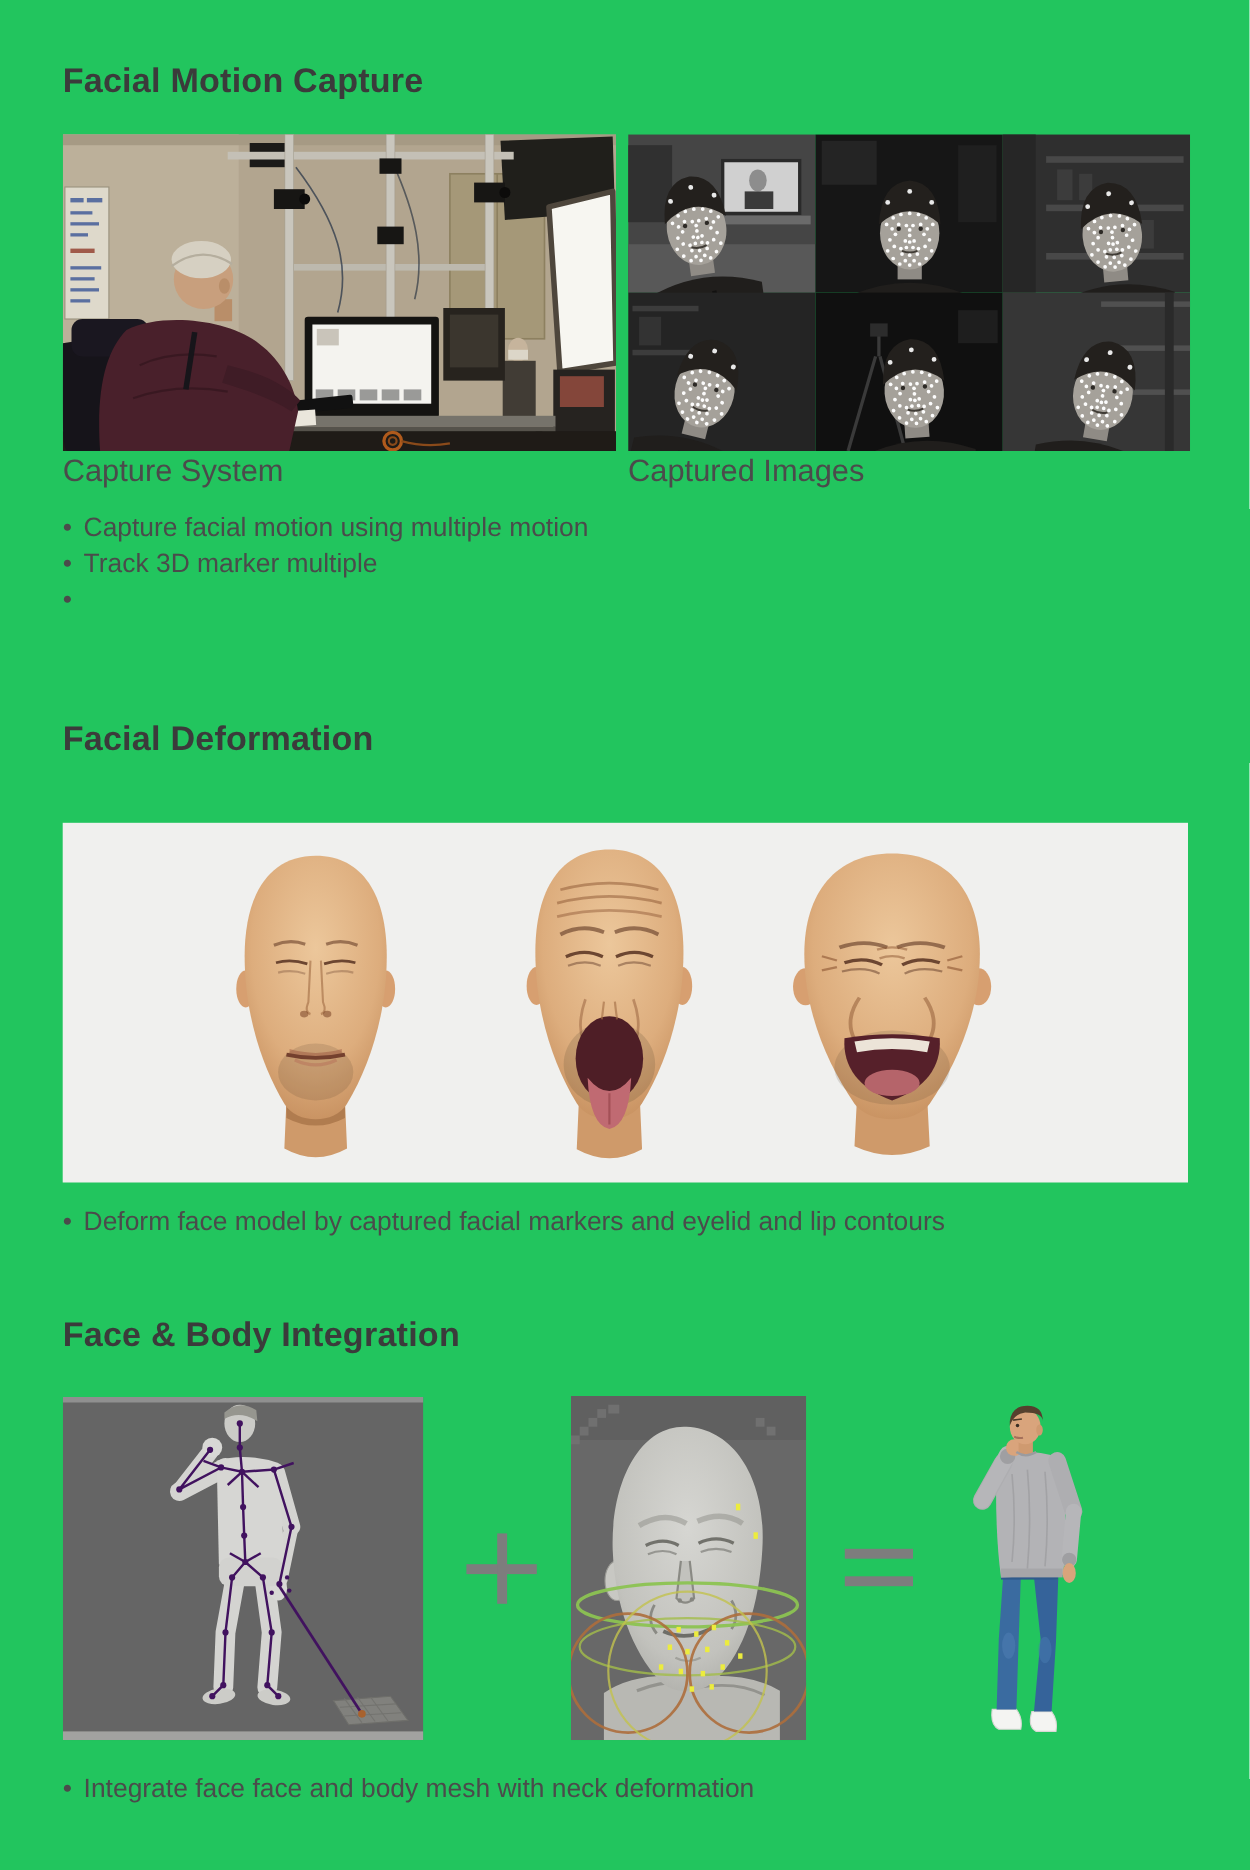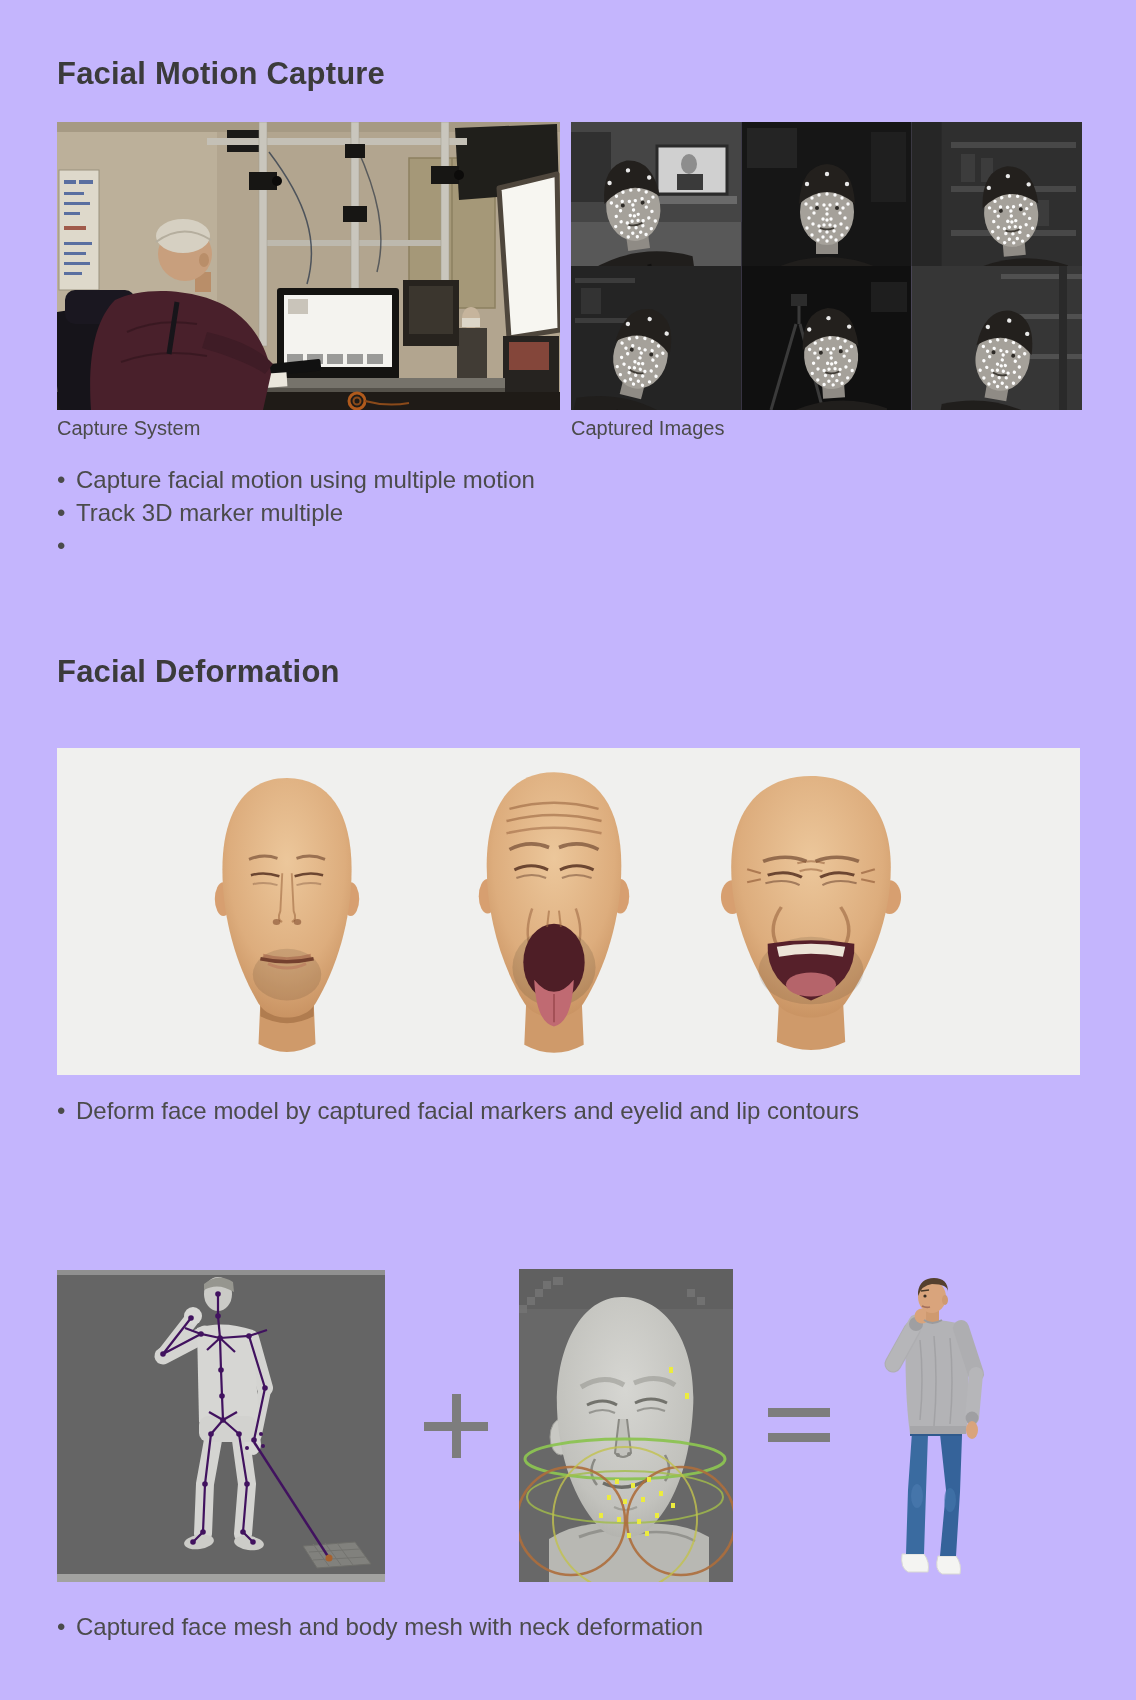--- a/index.html
+++ b/index.html
@@ -1,20 +1,20 @@
 <!DOCTYPE html>
 <html style="--color-heading: #3b3b3b; --color-body_text: #4b4b4b; --color-panel_bg: #f0f0ee; --color-operator: #7d7d7d; --color-skin: #d9a878; --color-mocap_purple: #41125f; --color-contour_green: #8cc352; --color-contour_orange: #ad6e3c; --color-marker_yellow: #ecec3e;"><head>
 <meta charset="utf-8">
 <style>
   html,body{margin:0;padding:0;background:#ffffff;}
-  #page{position:relative;width:1136px;height:1700px;background:#c4b5fd;
+  #page{position:relative;width:1136px;height:1700px;background:#22c55e;
         font-family:"Liberation Sans",sans-serif;overflow:hidden;}
   .h{position:absolute;left:57px;font-size:31px;font-weight:700;
      color:var(--color-heading,#3b3b3b);line-height:36px;letter-spacing:.2px;}
-  .caption{position:absolute;font-size:20px;color:var(--color-body_text,#4b4b4b);line-height:30px;}
+  .caption{position:absolute;font-size:28px;color:var(--color-body_text,#4b4b4b);line-height:30px;}
   .bullets{position:absolute;left:57px;font-size:24px;color:var(--color-body_text,#4b4b4b);}
   .bi{display:flex;line-height:33px;}
   .bdot{width:19px;flex:0 0 19px;}
   .img{position:absolute;overflow:hidden;}
   .img svg{display:block;}
   #panel{position:absolute;left:57px;top:748px;width:1023px;height:327px;
          background:var(--color-panel_bg,#f0f0ee);}
   #panel .img{position:absolute;}
   .plus{position:absolute;left:424px;top:1394px;width:64px;height:64px;}
   .plus::before{content:"";position:absolute;left:0;top:28px;width:64px;height:9px;
@@ -356,20 +356,21 @@
     </div>
   </div>
 
   <div class="bullets" style="top:1094px">
     <div class="bi">
         <span class="bdot">•</span>
         <span>Deform face model by captured facial markers and eyelid and lip contours</span>
       </div>
   </div>
 
+  <div class="h" style="top:1196px">Face &amp; Body Integration</div>
 
   <div class="img" style="left:57px;top:1270px;width:328px;height:312px">
     <svg width="328" height="312" viewBox="0 0 328 312">
       <rect x="0" y="0" width="328" height="312" fill="#656565"></rect>
       <rect x="0" y="0" width="328" height="5" fill="#909090"></rect>
       <rect x="0" y="304" width="328" height="8" fill="#a2a2a0"></rect>
       <polygon points="246,276 298,272 314,294 260,298" fill="#81817d" stroke="#6e6e6a"></polygon>
       <g stroke="#73736f" stroke-width="1">
           <line x1="256" y1="274" x2="272" y2="296"></line>
           <line x1="268" y1="273" x2="284" y2="295"></line>
@@ -535,17 +536,17 @@
       <circle cx="63" cy="26" r="1.6" fill="#3a2e24"></circle>
       <path d="M59 21 L67 20" stroke="#4a3a2a" stroke-width="1.5"></path>
       <path d="M60 36 Q64 38 68 37" stroke="#a5705a" stroke-width="1.8" fill="none"></path>
       <path d="M62 50 Q70 56 80 50" stroke="#9b9b9e" stroke-width="2" fill="none"></path>
     </svg>
   </div>
 
   <div class="bullets" style="top:1610px">
     <div class="bi">
         <span class="bdot">•</span>
-        <span>Captured face mesh and body mesh with neck deformation</span>
+        <span>Integrate face face and body mesh with neck deformation</span>
       </div>
   </div>
 
 </div>
 
 </body></html>

